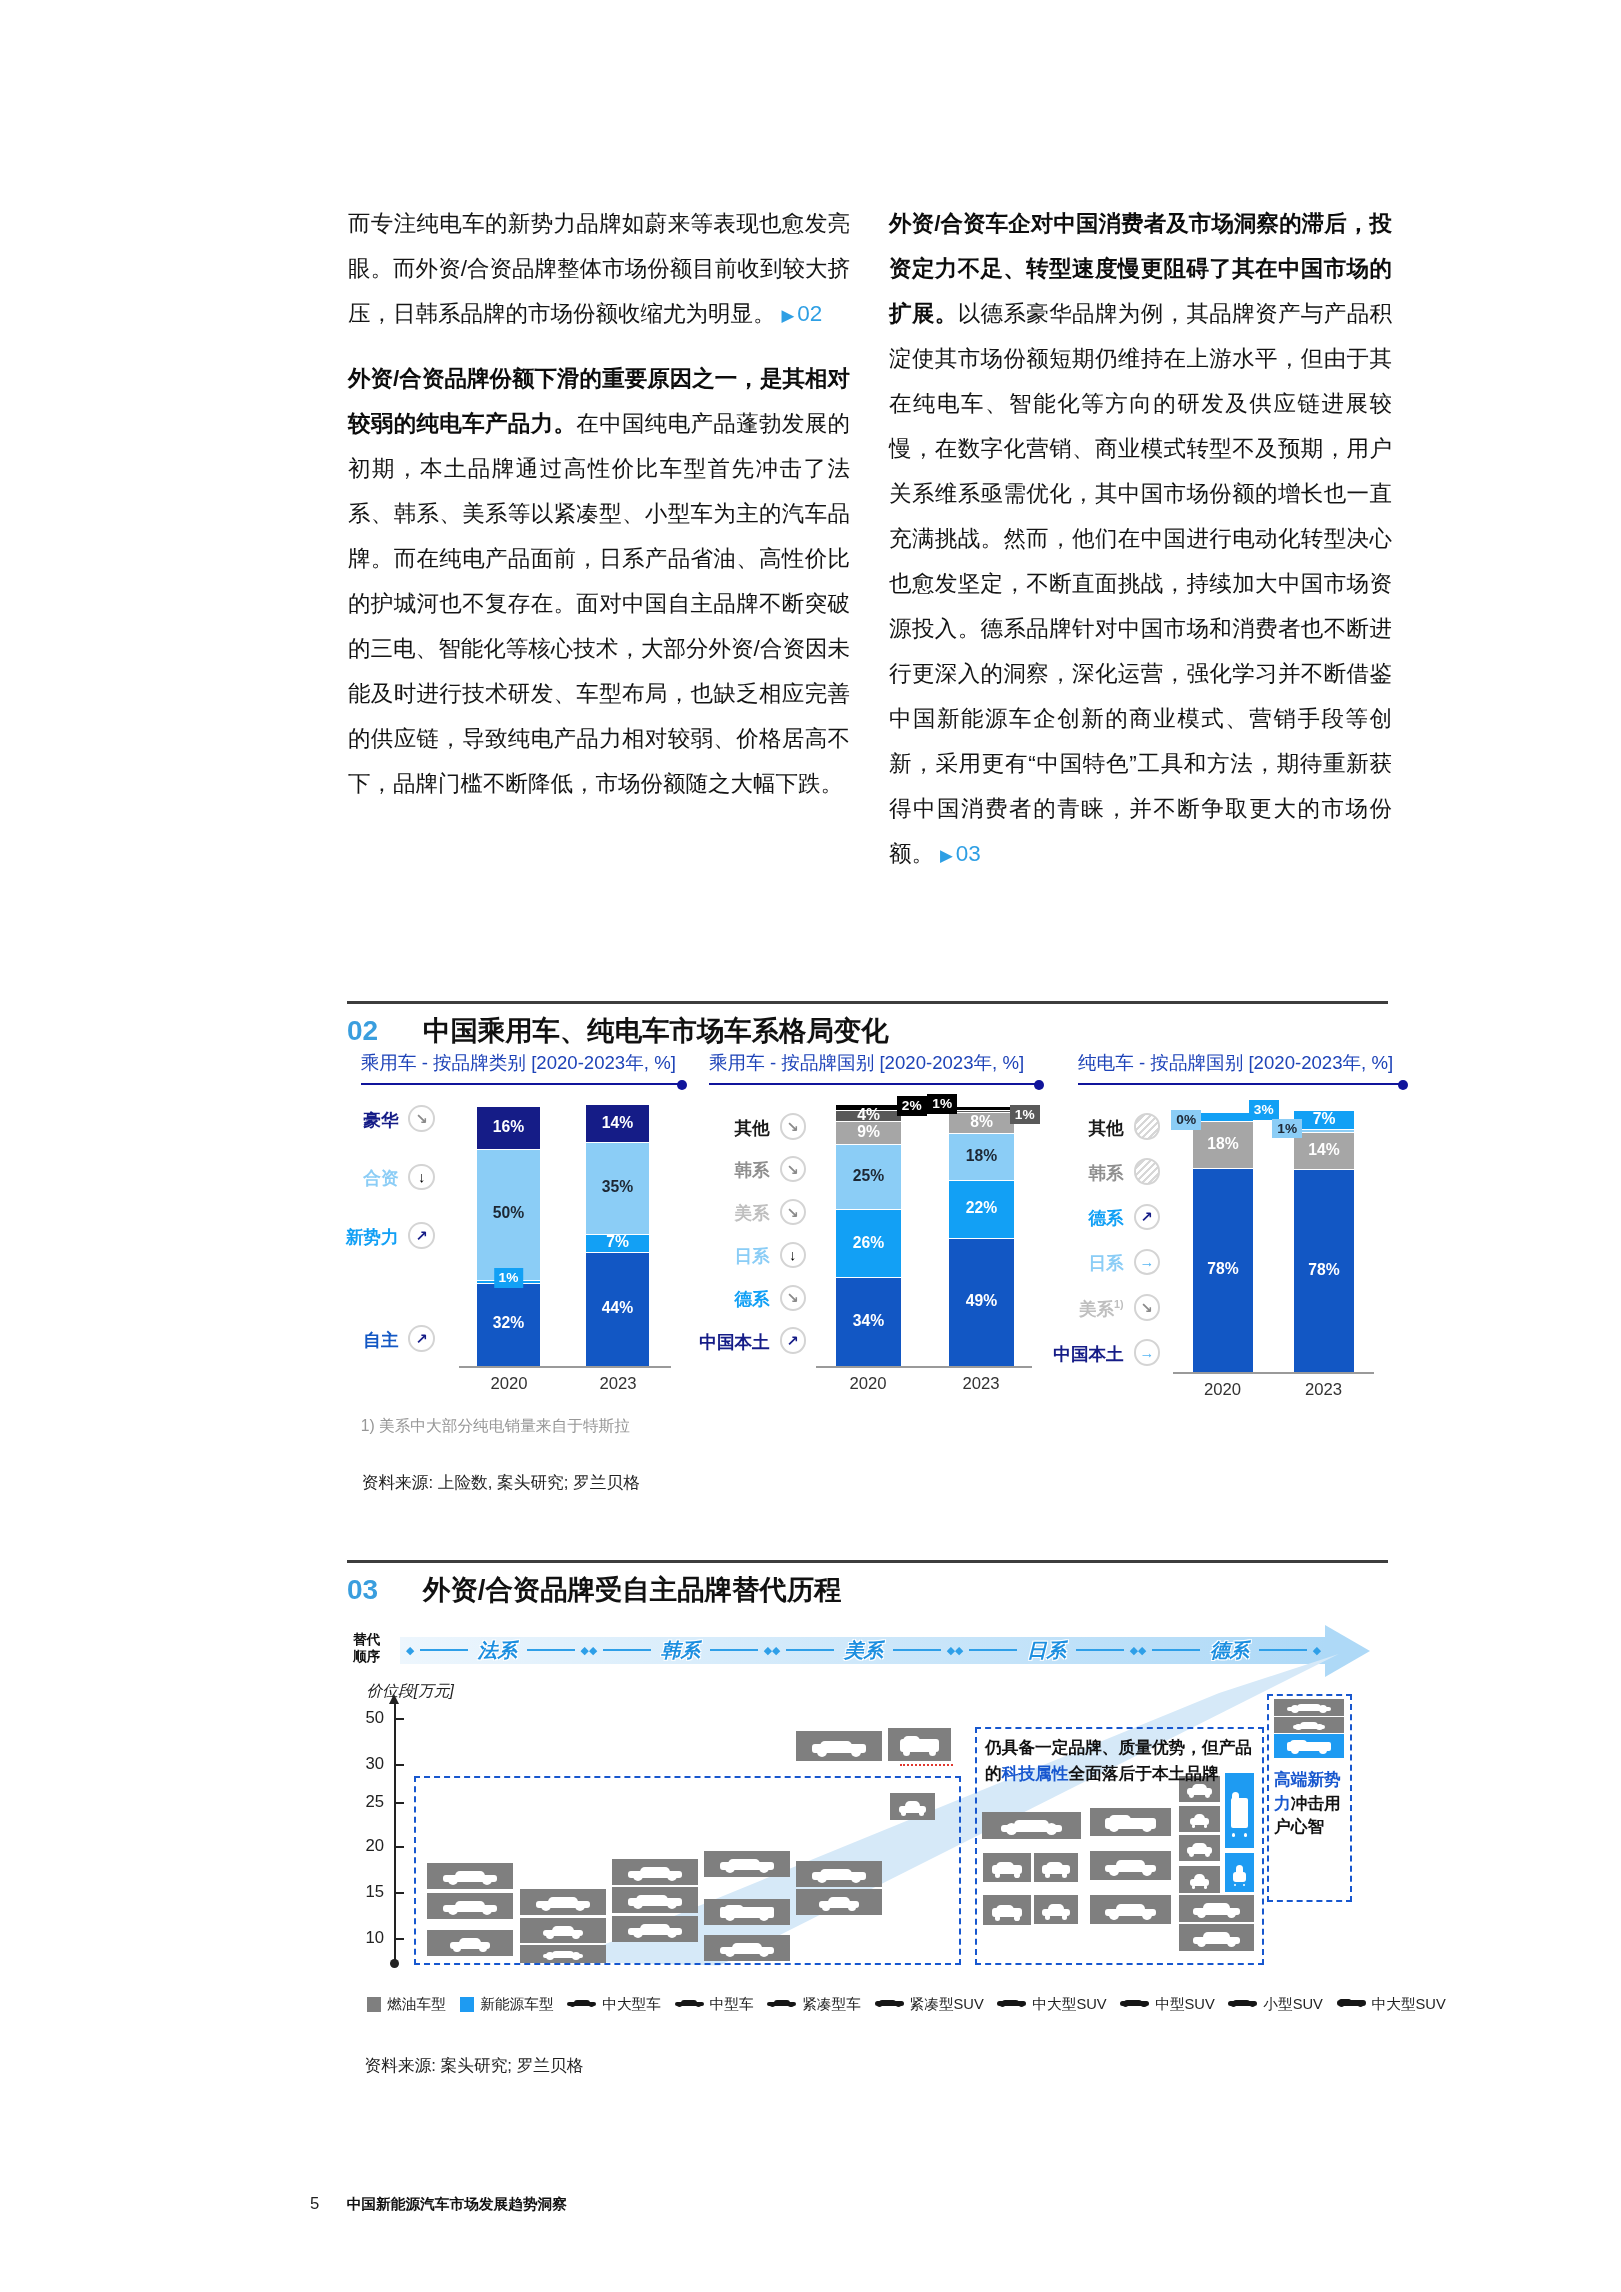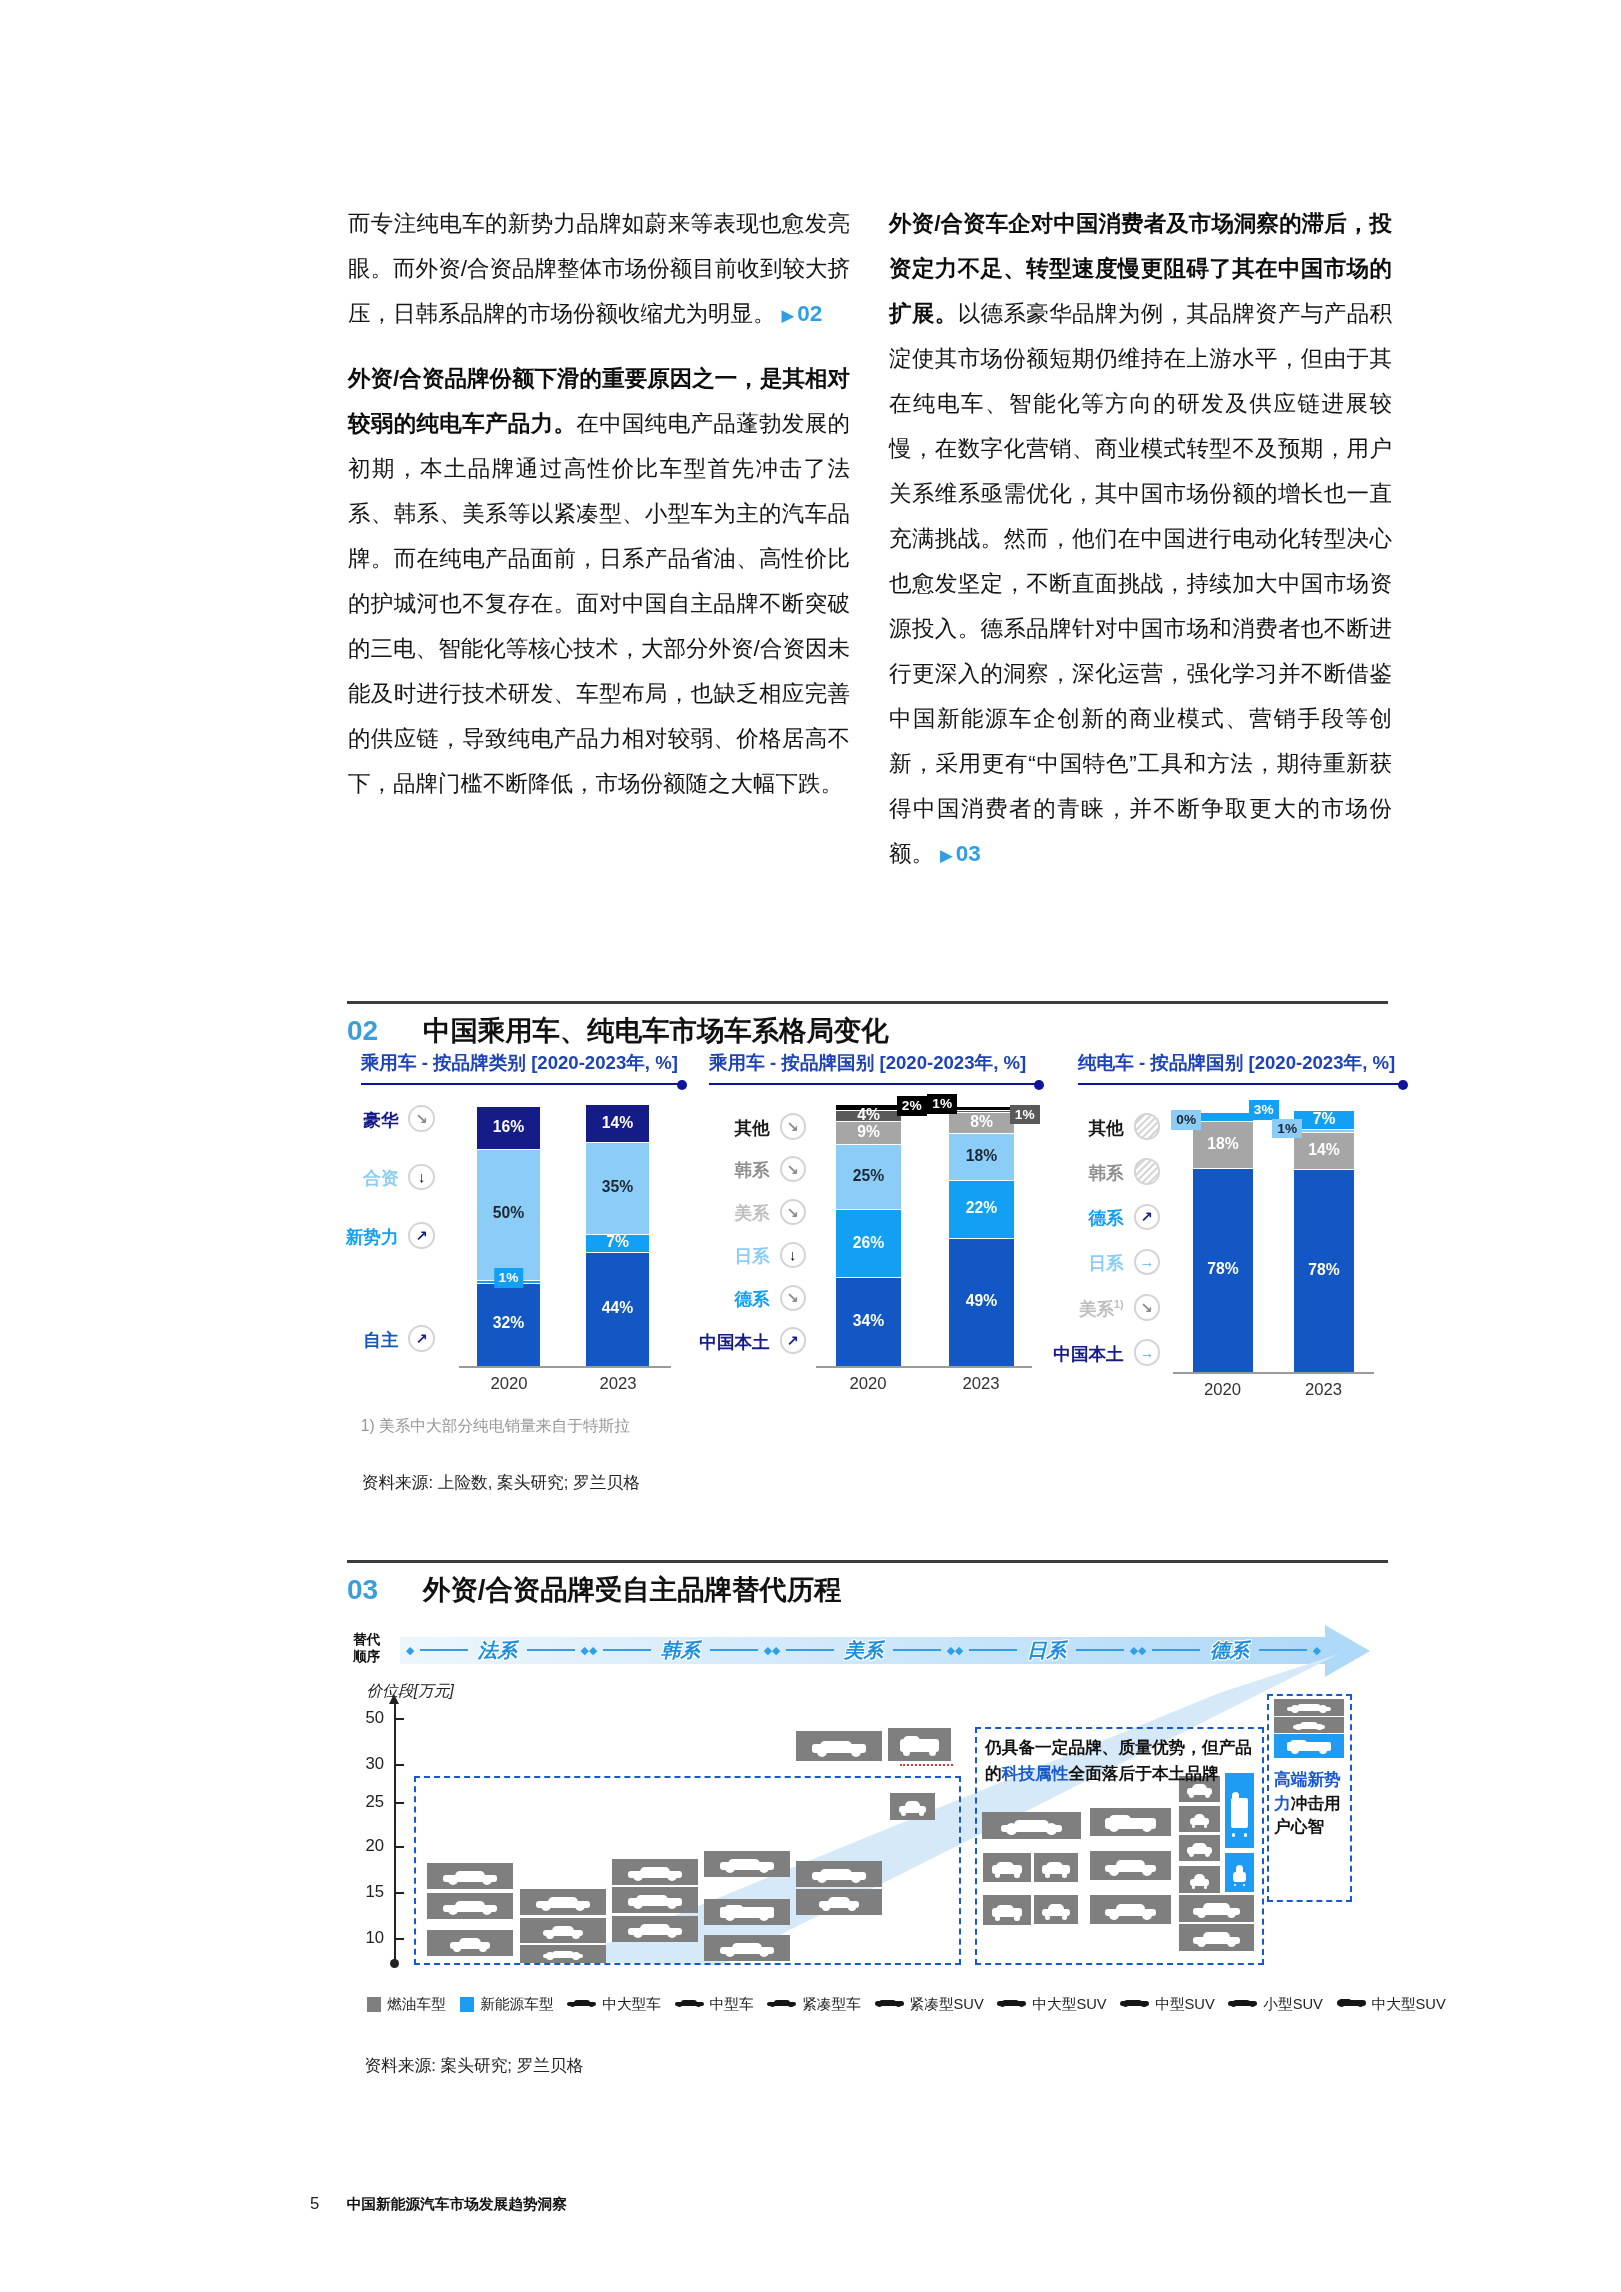--- a/index.html
+++ b/index.html
@@ -4,32 +4,32 @@
 <style>
   html,body{margin:0;padding:0;background:#fff}
   .page{position:relative;width:1621px;height:2293px;background:#fff;overflow:hidden;
         font-family:"Liberation Sans","DejaVu Sans",sans-serif;color:#1a1a1a}
   
   .article-col{position:absolute;top:201px;font-size:22.5px;line-height:45px;text-align:justify;color:#141414}
   .col-left{left:348px;width:502px}
   .col-right{left:889px;width:503px}
   .article-col p{margin:0 0 17.6px}
   .lead{font-weight:700;color:#0d0d0d}
-  .ref{color:#2e9fe4;font-weight:700;white-space:nowrap}
+  .ref{color:#2e9fe4;font-weight:400;white-space:nowrap}
   .ref .tri{font-size:16.7px;margin:0 2.9px 0 5.9px}
   
   .fig{position:absolute;left:347px;width:1041px}
   #fig2{top:995px;height:534px}
   #fig3{top:1554px;height:686px}
   .fig-rule{position:absolute;left:0;top:5.9px;width:1041px;height:2.9px;background:#3d3d3d}
   .fig-head{position:absolute;left:0;top:17.6px;display:flex;align-items:baseline}
   .fig-num{color:#3a9ede;font-size:28px;font-weight:700;width:76px}
   .fig-title{font-size:27.4px;font-weight:700;color:#111}
   
-  .cp-title{position:absolute;top:55px;font-size:18.6px;font-weight:700;color:#1e43b8;
+  .cp-title{position:absolute;top:55px;font-size:18.6px;font-weight:400;color:#1e43b8;
             border-bottom:2.9px solid #10149b;padding-bottom:6.9px;white-space:nowrap;overflow:visible}
   .cp-title::after{content:"";position:absolute;right:-2.9px;bottom:-6.9px;width:9.8px;height:9.8px;border-radius:50%;background:#10149b}
   .vlegend{position:absolute;display:flex;flex-direction:column;justify-content:space-between}
   .vl-item{display:flex;align-items:flex-end;justify-content:flex-end;gap:9.8px}
   .vl-label{font-size:17.6px;font-weight:700;white-space:nowrap}
   .vl-label sup{font-size:10.8px}
   .vl-icon{width:26.5px;height:26.5px;border-radius:50%;border:2px solid #d4d4d4;background:#fff;
            display:flex;align-items:center;justify-content:center;font-size:14.7px;font-weight:700;flex:none;box-sizing:border-box}
   .vl-icon.hatch{background:repeating-linear-gradient(135deg,#d7d7d7 0 2px,#fff 2px 4.9px)}
   .bar{position:absolute}

